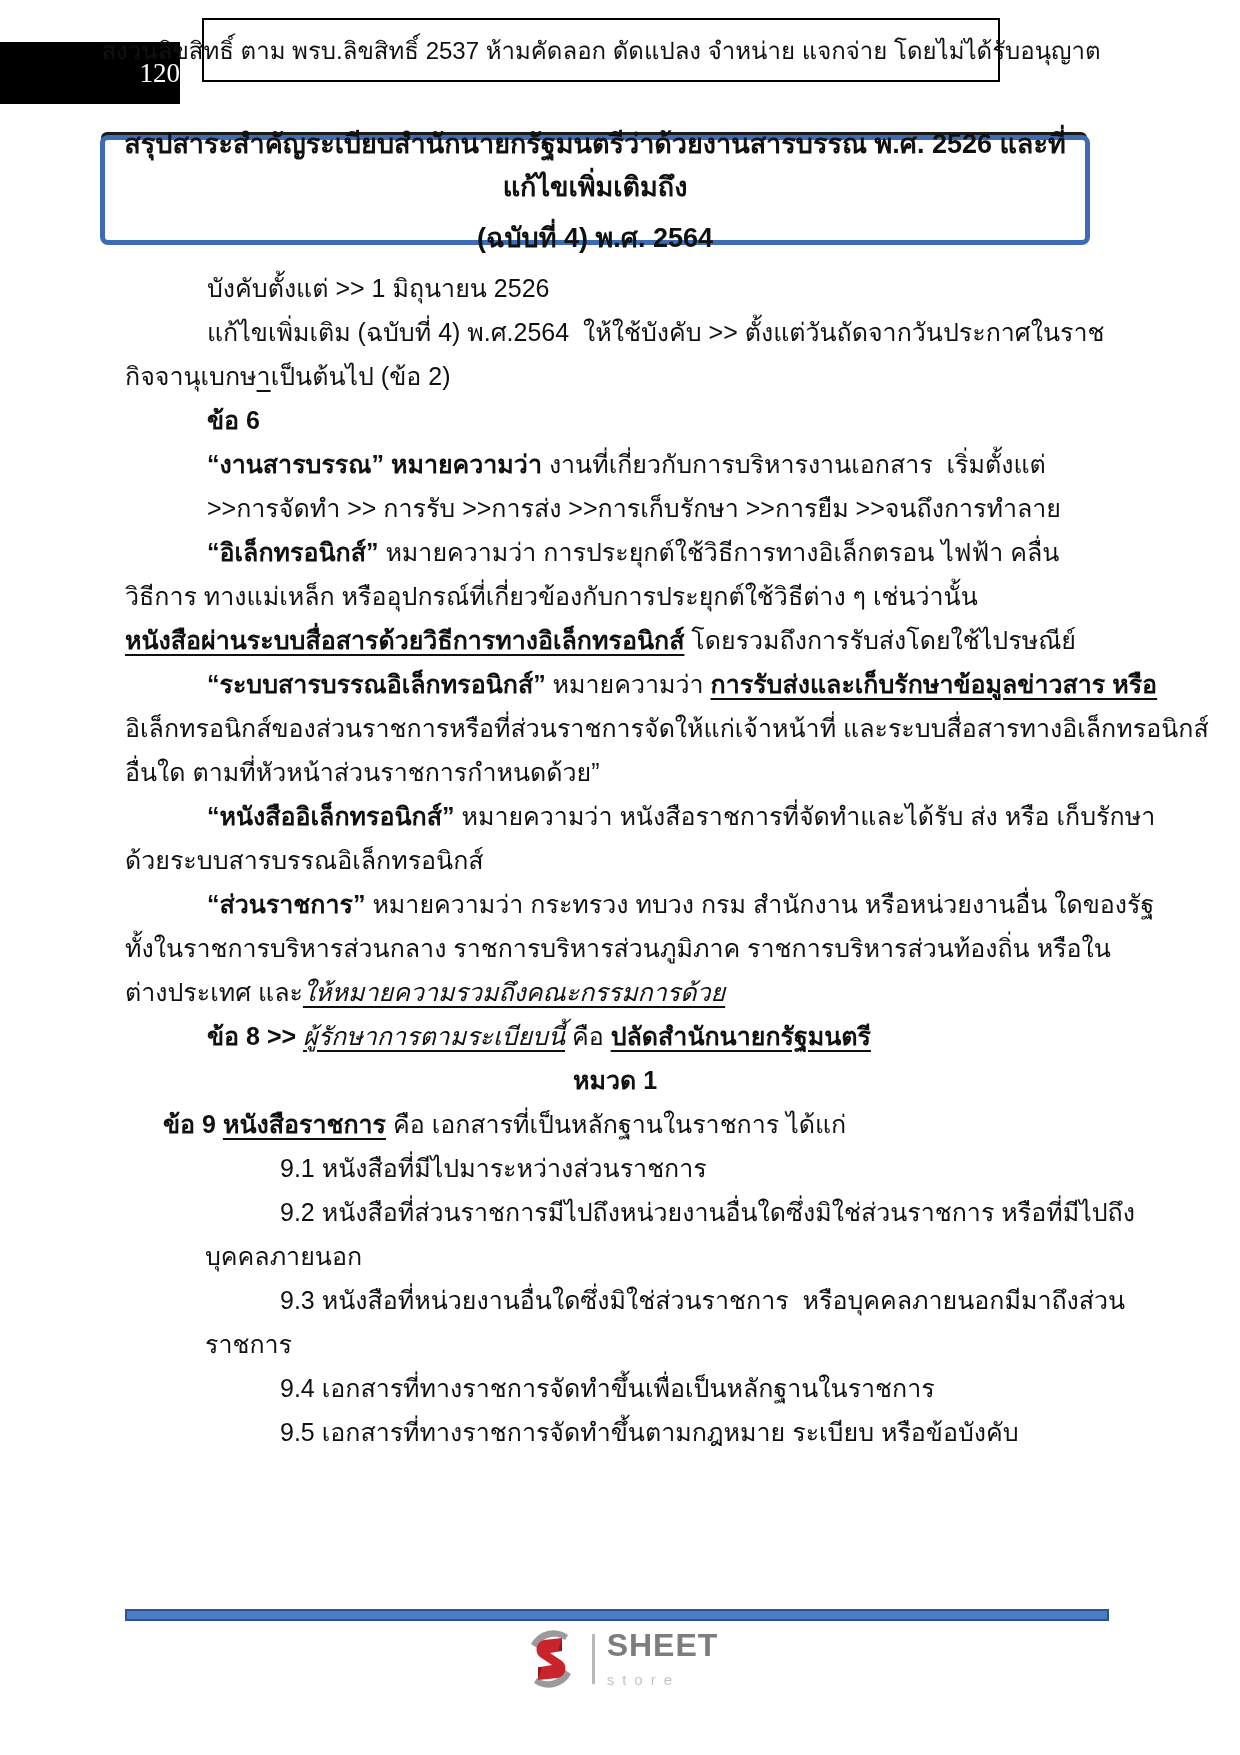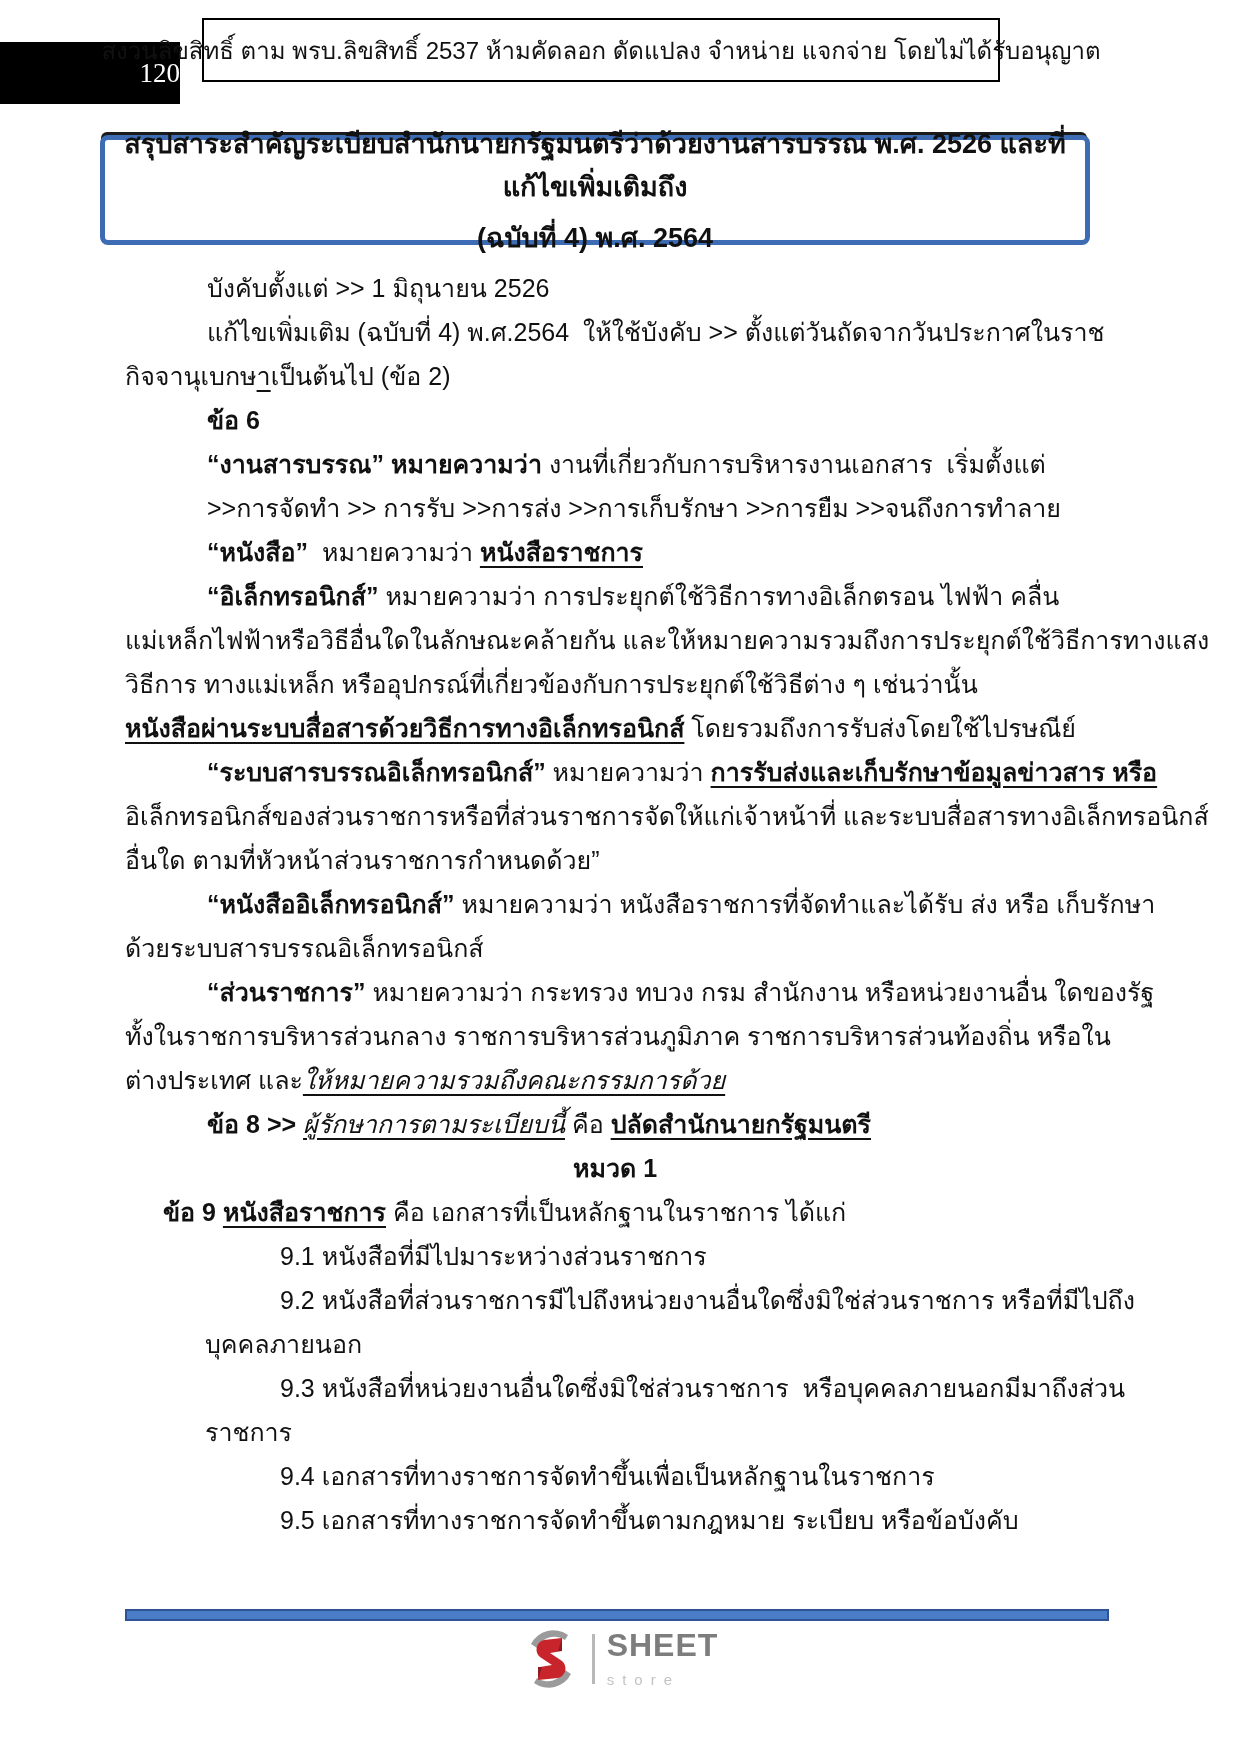--- a/index.html
+++ b/index.html
@@ -89,23 +89,21 @@
     <div>(ฉบับที่ 4) พ.ศ. 2564</div>
   </div>
 
   <div class="doc-body" id="doc-body">
       <div class="line ind-para"><span class="seg">บังคับตั้งแต่ &gt;&gt; 1 มิถุนายน 2526</span></div>
       <div class="line ind-para"><span class="seg">แก้ไขเพิ่มเติม (ฉบับที่ 4) พ.ศ.2564  ให้ใช้บังคับ &gt;&gt; ตั้งแต่วันถัดจากวันประกาศในราช</span></div>
       <div class="line ind-none"><span class="seg">กิจจานุเบกษ</span><span class="seg u">า</span><span class="seg">เป็นต้นไป (ข้อ 2)</span></div>
       <div class="line ind-para"><span class="seg b">ข้อ 6</span></div>
       <div class="line ind-para"><span class="seg b">“งานสารบรรณ” หมายความว่า </span><span class="seg">งานที่เกี่ยวกับการบริหารงานเอกสาร  เริ่มตั้งแต่</span></div>
       <div class="line ind-para"><span class="seg">&gt;&gt;การจัดทำ &gt;&gt; การรับ &gt;&gt;การส่ง &gt;&gt;การเก็บรักษา &gt;&gt;การยืม &gt;&gt;จนถึงการทำลาย</span></div>
-      <div class="line ind-para"><span class="seg b">“หนังสือ”</span><span class="seg">  หมายความว่า </span><span class="seg b u">หนังสือราชการ</span></div>
       <div class="line ind-para"><span class="seg b">“อิเล็กทรอนิกส์”</span><span class="seg"> หมายความว่า การประยุกต์ใช้วิธีการทางอิเล็กตรอน ไฟฟ้า คลื่น</span></div>
-      <div class="line ind-none"><span class="seg">แม่เหล็กไฟฟ้าหรือวิธีอื่นใดในลักษณะคล้ายกัน และให้หมายความรวมถึงการประยุกต์ใช้วิธีการทางแสง</span></div>
       <div class="line ind-none"><span class="seg">วิธีการ ทางแม่เหล็ก หรืออุปกรณ์ที่เกี่ยวข้องกับการประยุกต์ใช้วิธีต่าง ๆ เช่นว่านั้น</span></div>
       <div class="line ind-none"><span class="seg b u">หนังสือผ่านระบบสื่อสารด้วยวิธีการทางอิเล็กทรอนิกส์</span><span class="seg"> โดยรวมถึงการรับส่งโดยใช้ไปรษณีย์</span></div>
       <div class="line ind-para"><span class="seg b">“ระบบสารบรรณอิเล็กทรอนิกส์”</span><span class="seg"> หมายความว่า </span><span class="seg b u">การรับส่งและเก็บรักษาข้อมูลข่าวสาร หรือ</span></div>
       <div class="line ind-none"><span class="seg">อิเล็กทรอนิกส์ของส่วนราชการหรือที่ส่วนราชการจัดให้แก่เจ้าหน้าที่ และระบบสื่อสารทางอิเล็กทรอนิกส์</span></div>
       <div class="line ind-none"><span class="seg">อื่นใด ตามที่หัวหน้าส่วนราชการกำหนดด้วย”</span></div>
       <div class="line ind-para"><span class="seg b">“หนังสืออิเล็กทรอนิกส์”</span><span class="seg"> หมายความว่า หนังสือราชการที่จัดทำและได้รับ ส่ง หรือ เก็บรักษา</span></div>
       <div class="line ind-none"><span class="seg">ด้วยระบบสารบรรณอิเล็กทรอนิกส์</span></div>
       <div class="line ind-para"><span class="seg b">“ส่วนราชการ”</span><span class="seg"> หมายความว่า กระทรวง ทบวง กรม สำนักงาน หรือหน่วยงานอื่น ใดของรัฐ</span></div>
       <div class="line ind-none"><span class="seg">ทั้งในราชการบริหารส่วนกลาง ราชการบริหารส่วนภูมิภาค ราชการบริหารส่วนท้องถิ่น หรือใน</span></div>
       <div class="line ind-none"><span class="seg">ต่างประเทศ และ</span><span class="seg u i">ให้หมายความรวมถึงคณะกรรมการด้วย</span></div>

